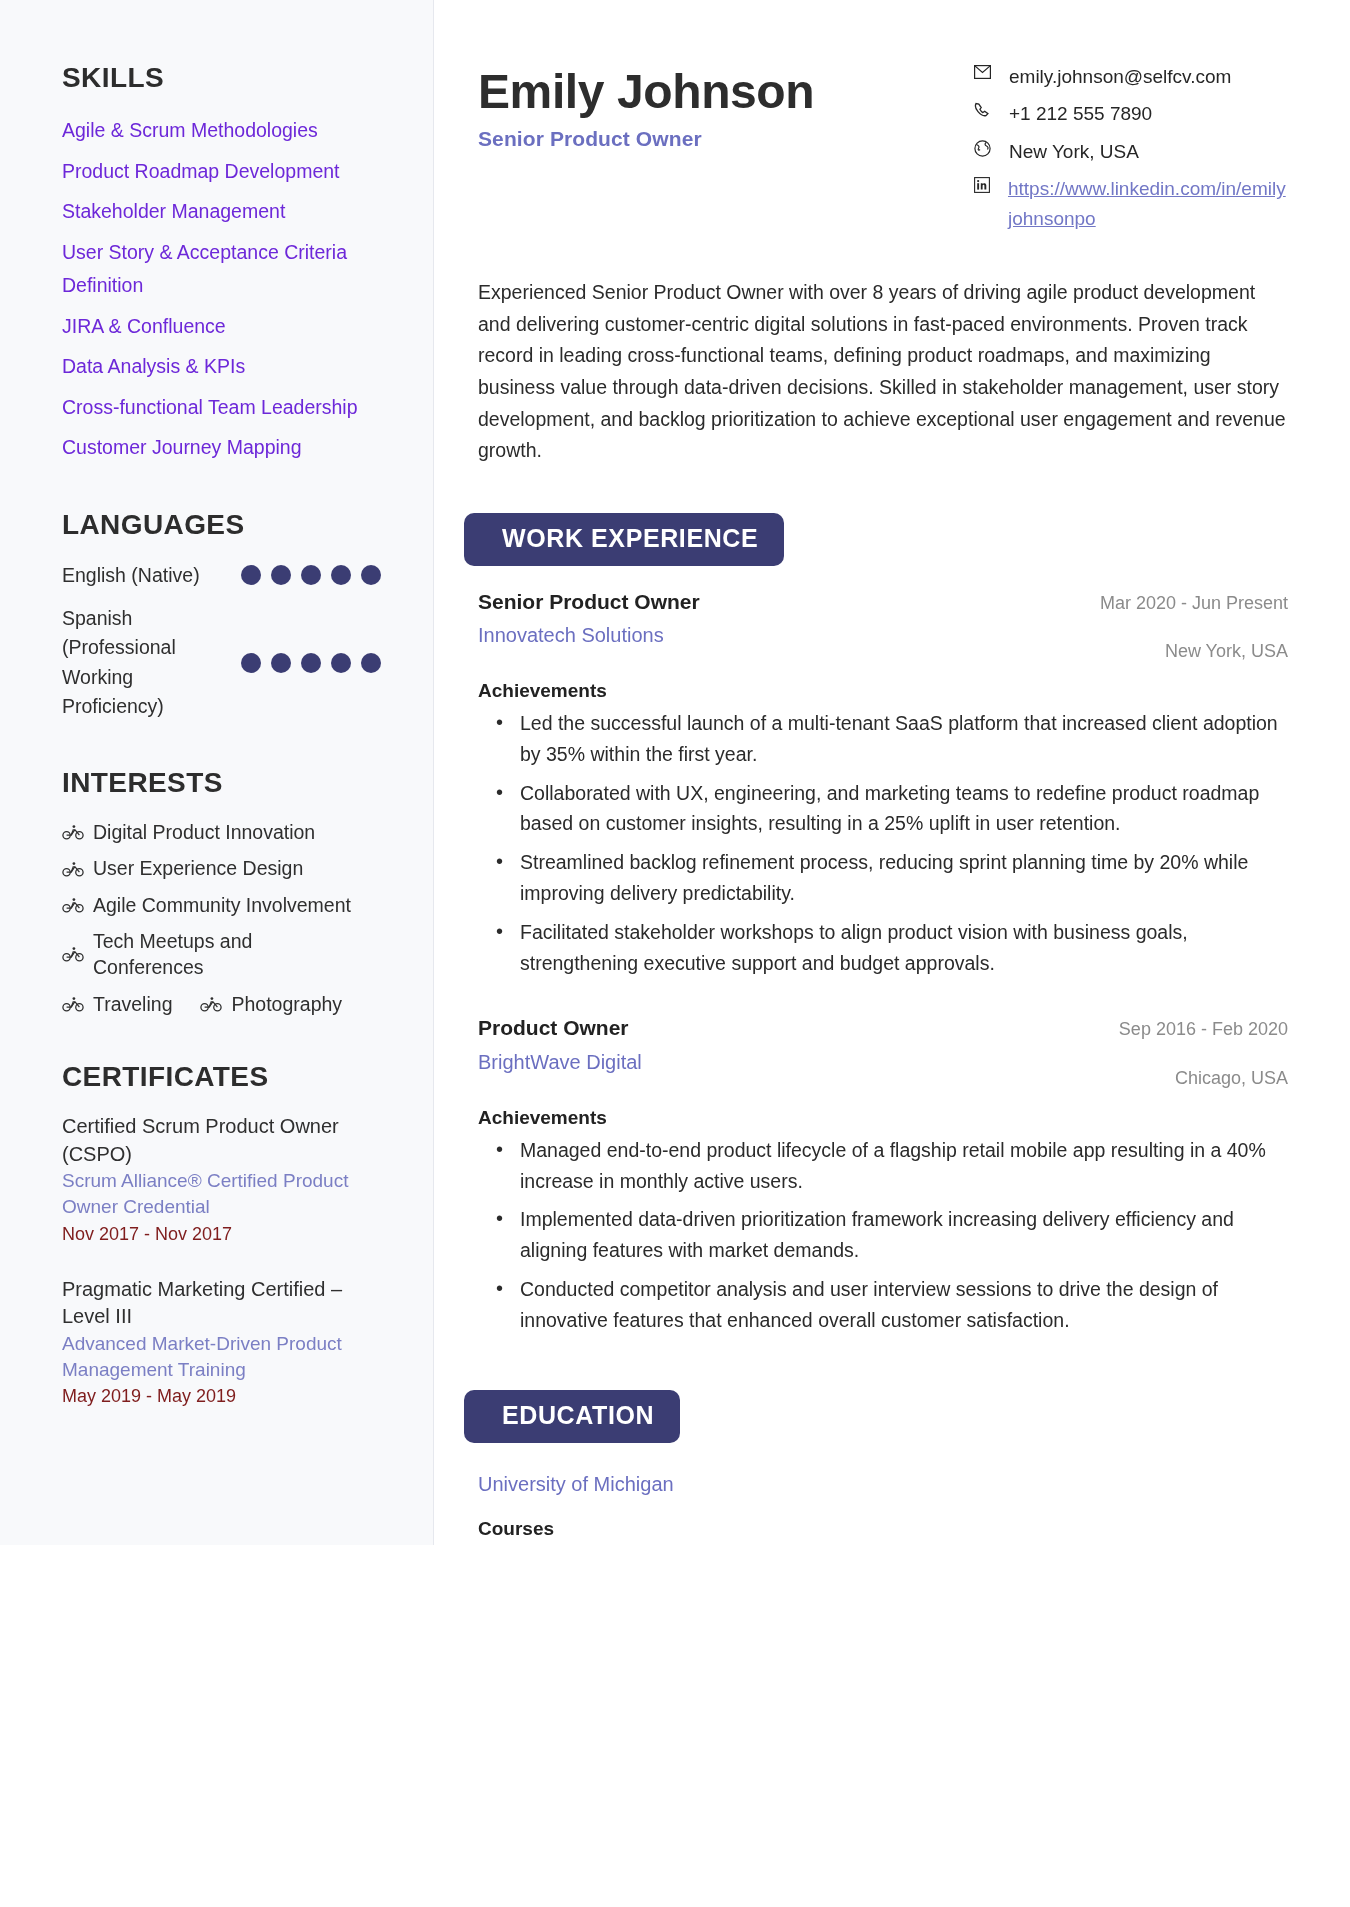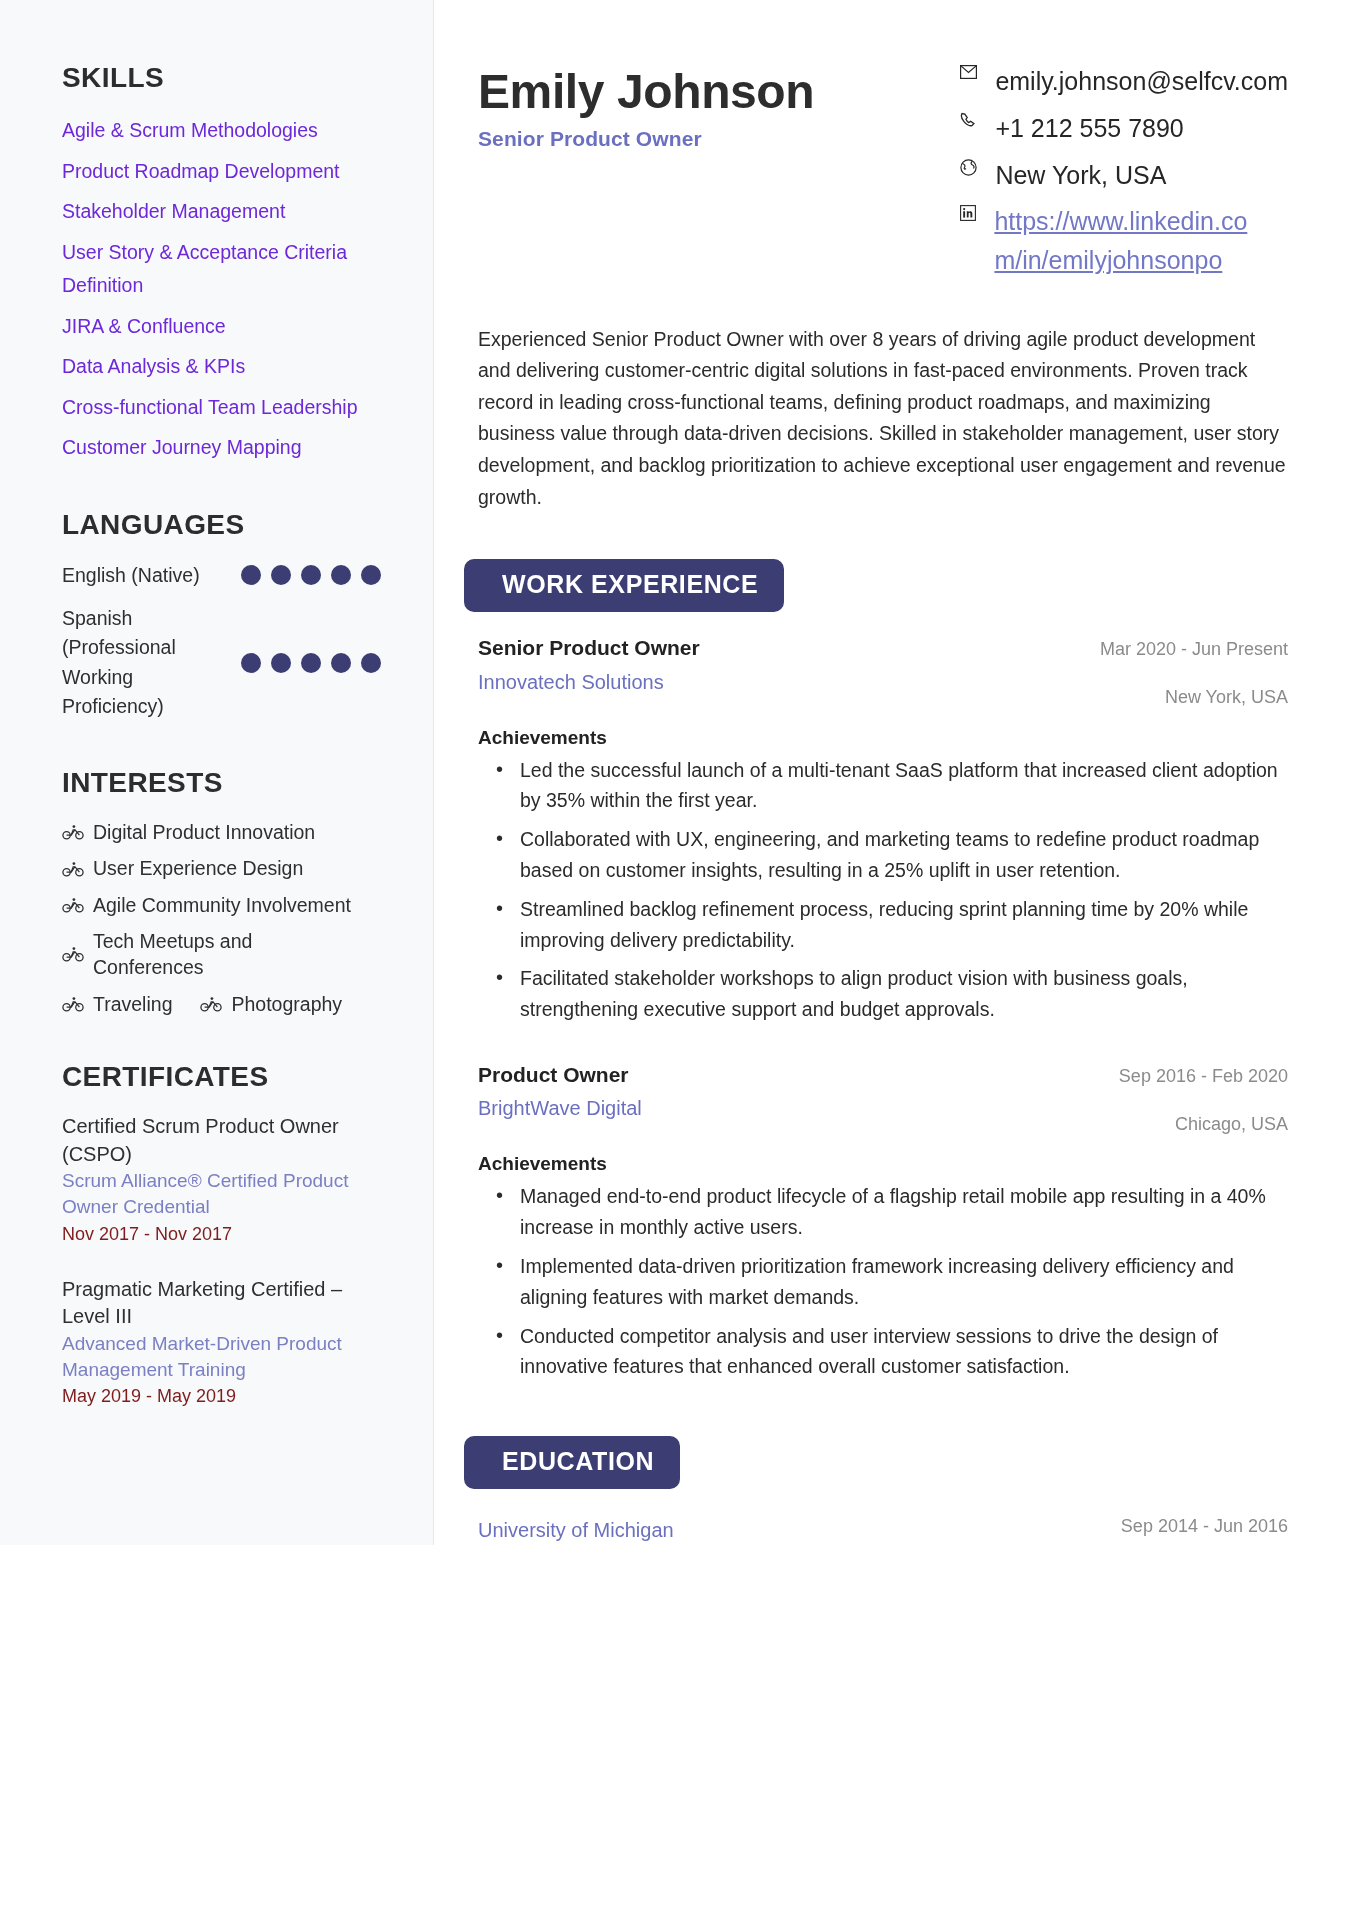--- a/index.html
+++ b/index.html
@@ -133,21 +133,21 @@
   }
 
   .contacts {
     padding-top: 6px;
     min-width: 310px;
   }
   .contact-line {
     display: flex;
     align-items: flex-start;
     gap: 18px;
-    font-size: 25px;
+    font-size: 19px;
     line-height: 1.55;
     color: #262626;
     margin-bottom: 8px;
   }
   .contact-line .ci { flex: 0 0 auto; margin-top: 3px; }
   .contact-line a,
   .contact-line .link {
     color: #7277c6;
     text-decoration: underline;
     word-break: break-all;
@@ -497,24 +497,20 @@
 
     <div class="badge-wrap">
       <div class="section-badge">EDUCATION</div>
     </div>
 
     <div class="entry">
       <div class="entry-head">
         <div class="entry-left">
           <div class="company">University of Michigan</div>
         </div>
-        <div class="entry-right">
-          <div class="meta-date">Sep 2014 - Jun 2016</div>
-          <div class="meta-loc" style="margin-top:57px;">Ann Arbor, USA</div>
-        </div>
       </div>
       <div class="courses-label">Courses</div>
       <div class="courses-grid">
         <div class="course-item">Product Management</div>
         <div class="course-item">Agile Methodologies</div>
         <div class="course-item">Data Analytics</div>
         <div class="course-item">Strategic Marketing</div>
       </div>
     </div>
 

